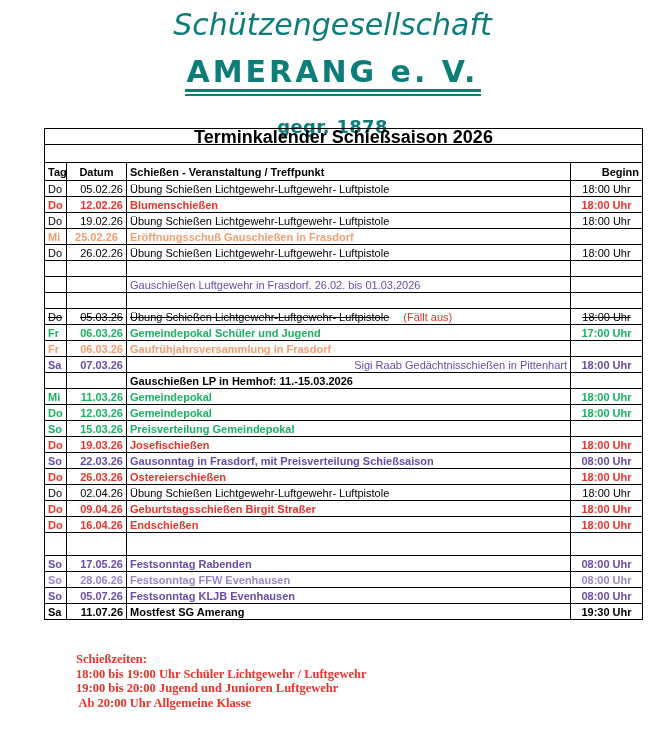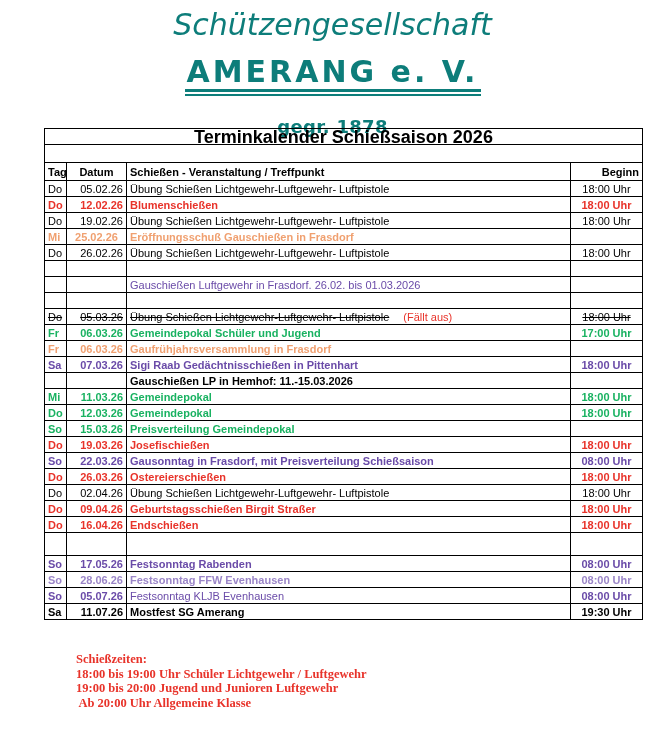--- a/index.html
+++ b/index.html
@@ -205,21 +205,21 @@
           </tr>
           <tr>
             <td class="tag" style="color: rgb(240, 160, 112); font-weight: 700;">Fr</td>
             <td class="datum" style="color: rgb(240, 160, 112); font-weight: 700;">06.03.26</td>
             <td class="event" style="color: rgb(240, 160, 112); font-weight: 700;"><span>Gaufrühjahrsversammlung in Frasdorf</span></td>
             <td class="beginn" style="color: rgb(240, 160, 112); font-weight: 700;"></td>
           </tr>
           <tr>
             <td class="tag" style="color: rgb(106, 75, 168); font-weight: 700;">Sa</td>
             <td class="datum" style="color: rgb(106, 75, 168); font-weight: 700;">07.03.26</td>
-            <td class="event" style="color: rgb(106, 75, 168); font-weight: 700;"><span>Sigi Raab Gedächtnisschießen in Pittenhart</span></td>
+            <td class="event" style="color: rgb(106, 75, 168); font-weight: 400; text-align: right;"><span>Sigi Raab Gedächtnisschießen in Pittenhart</span></td>
             <td class="beginn" style="color: rgb(106, 75, 168); font-weight: 700;">18:00 Uhr</td>
           </tr>
           <tr>
             <td class="tag" style="color: rgb(0, 0, 0); font-weight: 700;"></td>
             <td class="datum" style="color: rgb(0, 0, 0); font-weight: 700;"></td>
             <td class="event" style="color: rgb(0, 0, 0); font-weight: 700;"><span>Gauschießen LP in Hemhof: 11.-15.03.2026</span></td>
             <td class="beginn" style="color: rgb(0, 0, 0); font-weight: 700;"></td>
           </tr>
           <tr>
             <td class="tag" style="color: rgb(25, 178, 97); font-weight: 700;">Mi</td>
@@ -289,21 +289,21 @@
           </tr>
           <tr>
             <td class="tag" style="color: rgb(155, 134, 200); font-weight: 700;">So</td>
             <td class="datum" style="color: rgb(155, 134, 200); font-weight: 700;">28.06.26</td>
             <td class="event" style="color: rgb(155, 134, 200); font-weight: 700;"><span>Festsonntag FFW Evenhausen</span></td>
             <td class="beginn" style="color: rgb(155, 134, 200); font-weight: 700;">08:00 Uhr</td>
           </tr>
           <tr>
             <td class="tag" style="color: rgb(106, 75, 168); font-weight: 700;">So</td>
             <td class="datum" style="color: rgb(106, 75, 168); font-weight: 700;">05.07.26</td>
-            <td class="event" style="color: rgb(106, 75, 168); font-weight: 400; margin-top: 8px;"><span>Festsonntag KLJB Evenhausen</span></td>
+            <td class="event" style="color: rgb(106, 75, 168); font-weight: 700; margin-top: 8px;"><span>Festsonntag KLJB Evenhausen</span></td>
             <td class="beginn" style="color: rgb(106, 75, 168); font-weight: 700;">08:00 Uhr</td>
           </tr>
           <tr>
             <td class="tag" style="color: rgb(0, 0, 0); font-weight: 700;">Sa</td>
             <td class="datum" style="color: rgb(0, 0, 0); font-weight: 700;">11.07.26</td>
             <td class="event" style="color: rgb(0, 0, 0); font-weight: 700;"><span>Mostfest SG Amerang</span></td>
             <td class="beginn" style="color: rgb(0, 0, 0); font-weight: 700;">19:30 Uhr</td>
           </tr>
         </tbody>
     </table>

